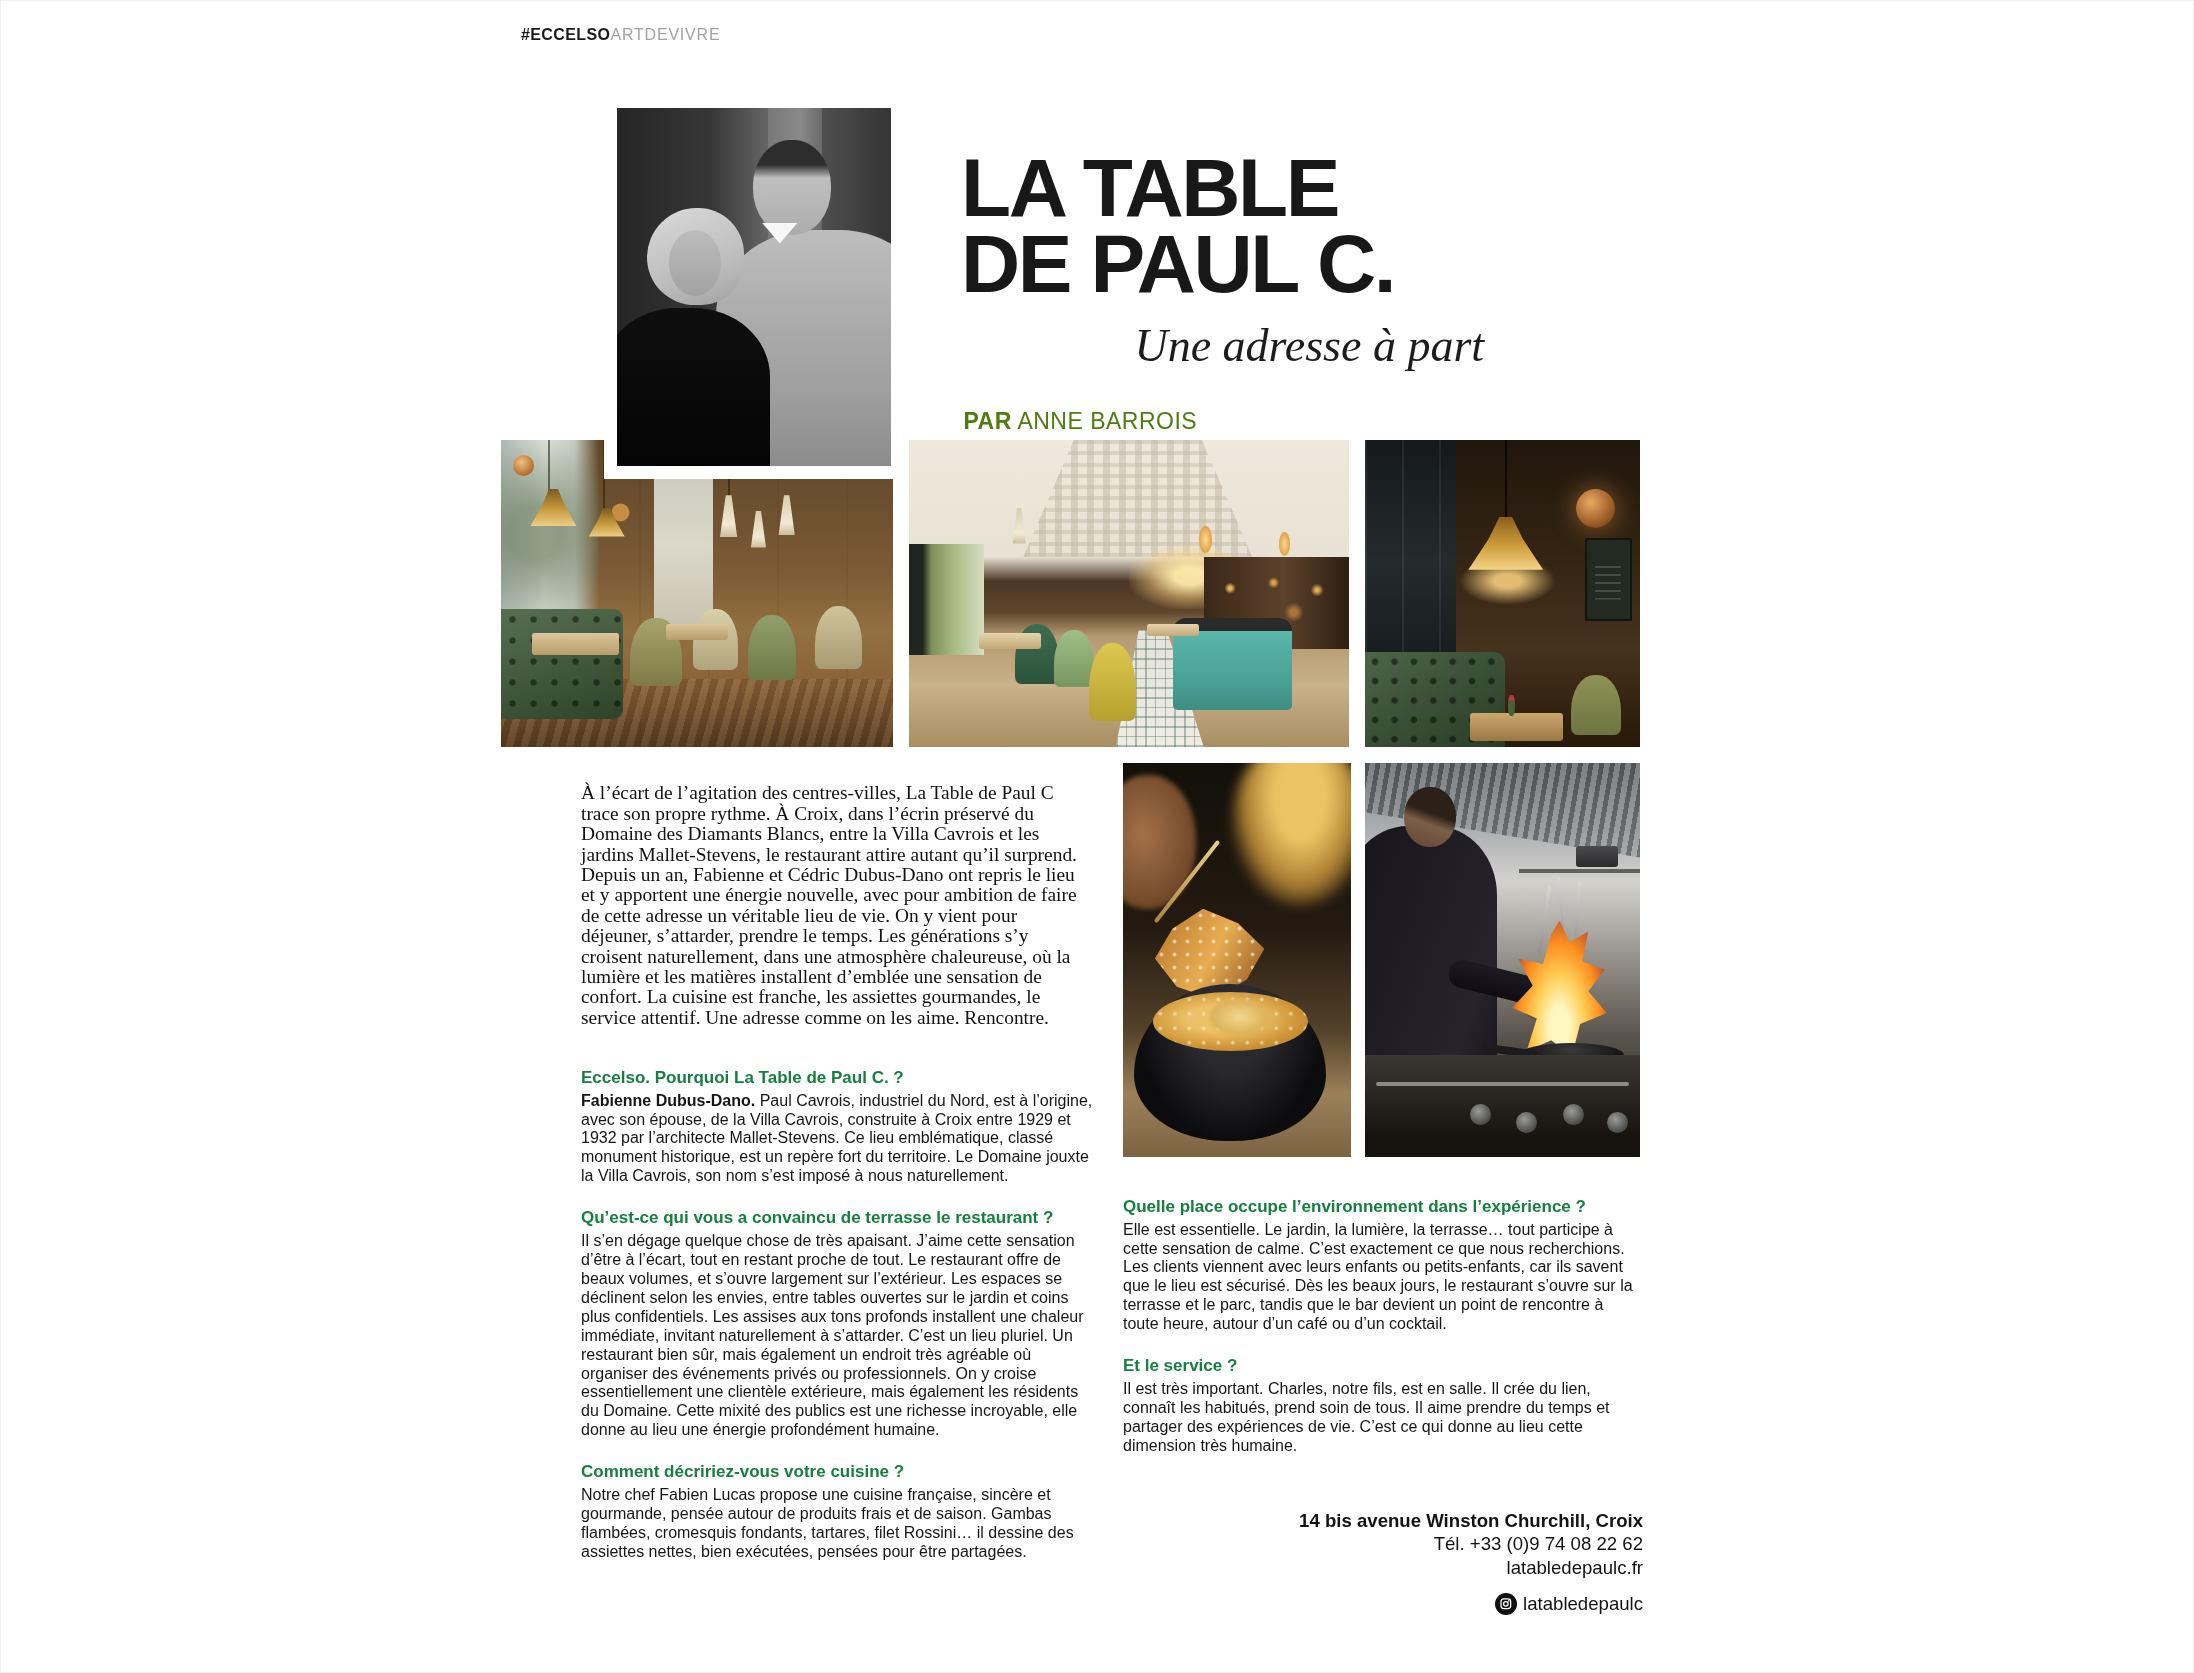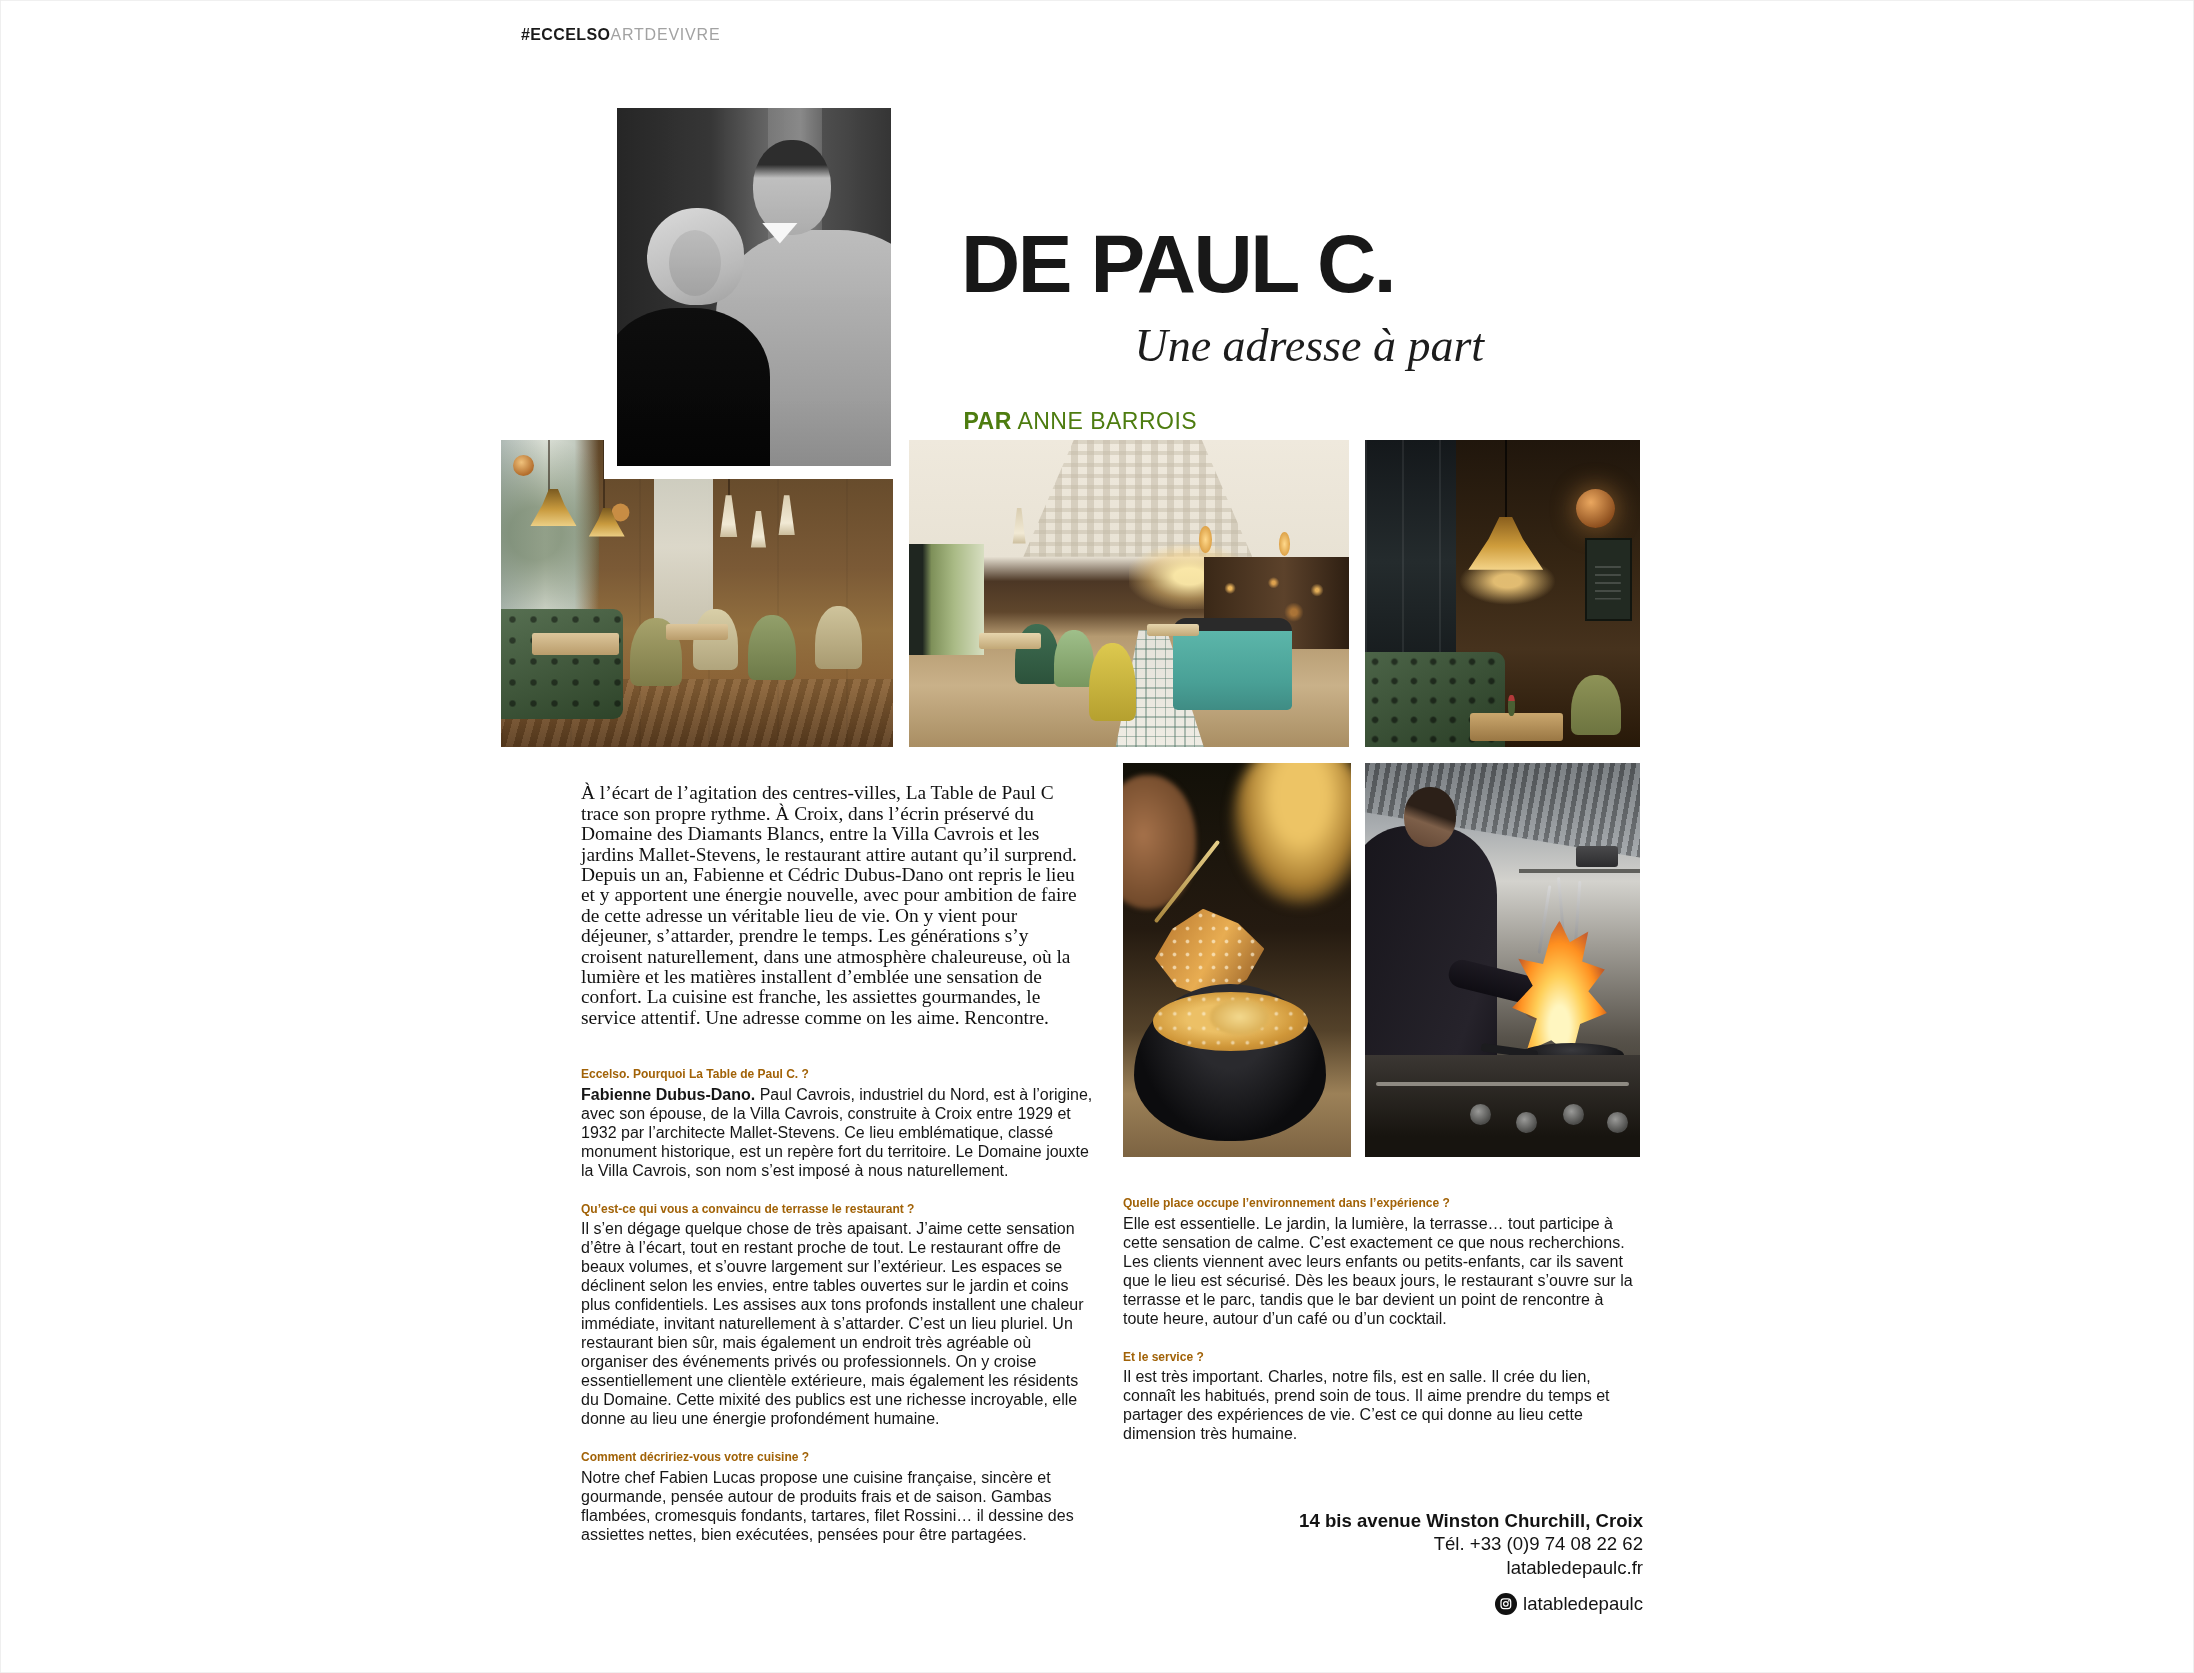--- a/index.html
+++ b/index.html
@@ -184,21 +184,21 @@
           background:radial-gradient(circle at 40% 35%,#9a9a98,#4c4c4a 70%);}
   .k-rail{left:4%;bottom:18%;width:92%;height:4px;background:#8e8a82;border-radius:2.4px;}
 
   
   .intro{position:absolute;left:581px;top:764px;width:510px;
          font-family:"Liberation Serif","DejaVu Serif",serif;
          font-size:19.4px;line-height:20.4px;color:#121212;}
   .qa{position:absolute;width:512px;font-size:16px;line-height:1.185;color:#161616;}
   .qa-left{left:581px;top:1068px;}
   .qa-right{left:1123px;top:1197px;width:520px;}
-  .qa h3{margin:0 0 4px 0;font-size:12px;line-height:1.15;font-weight:800;color:#a16207;}
+  .qa h3{margin:0 0 4px 0;font-size:17px;line-height:1.15;font-weight:800;color:#15803d;}
   .qa p{margin:0 0 22px 0;}
   .qa .lead{font-weight:800;}
 
   
   .contact{position:absolute;left:1123px;top:1509px;width:520px;text-align:right;
            font-size:18.6px;line-height:23.4px;color:#131313;}
   .contact .addr{font-weight:800;}
   .ig-line{display:flex;justify-content:flex-end;align-items:center;gap:6.5px;margin-top:13px;}
   .ig-badge{display:inline-flex;width:22px;height:22px;border-radius:50%;background:#111;
             align-items:center;justify-content:center;flex:0 0 auto;}
@@ -220,21 +220,21 @@
       <div class="pt-man-head"></div>
       <div class="pt-man-collar"></div>
       <div class="pt-wm-hair"></div>
       <div class="pt-wm-face"></div>
       <div class="pt-neck"></div>
       <div class="pt-wm-body"></div>
     </div>
   </div>
 
   <div class="title-block">
-    <h1><br>
+    <h1><span>LA TABLE</span><br>
       <span>DE PAUL C.</span></h1>
     <div class="subtitle">Une adresse à part</div>
     <div class="byline">
       <span class="by-pre">PAR</span>
       <span>ANNE BARROIS</span>
     </div>
   </div>
 
   <figure class="photo ph1">
     <div class="l-window"></div>

